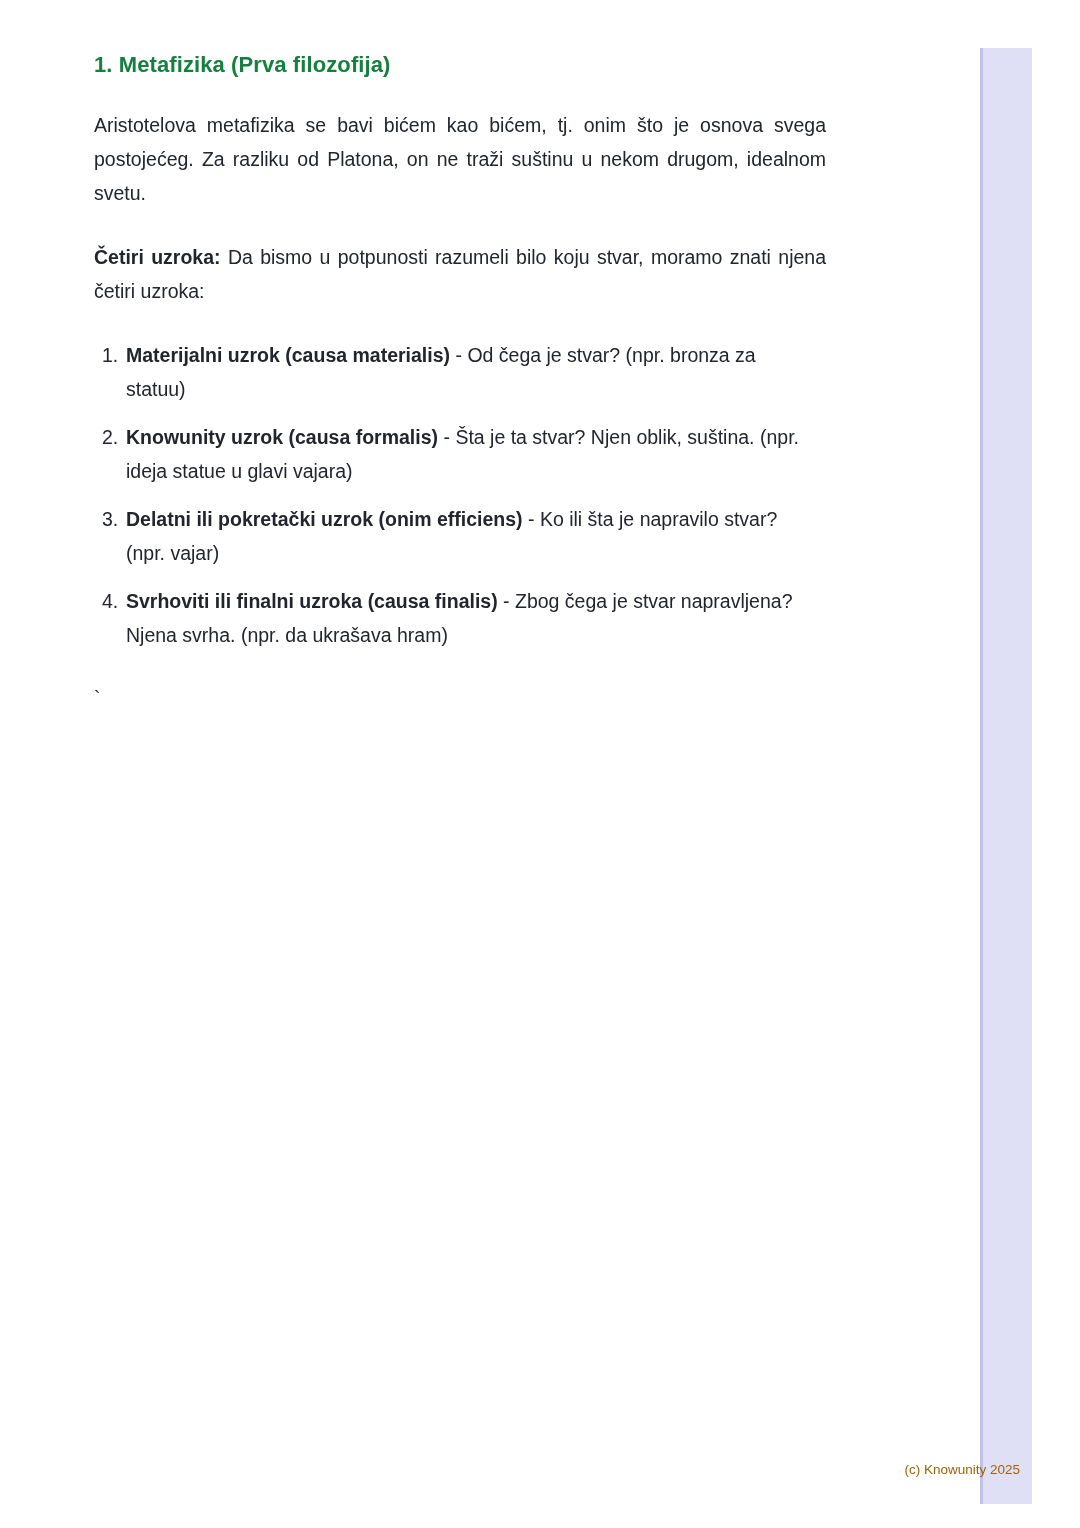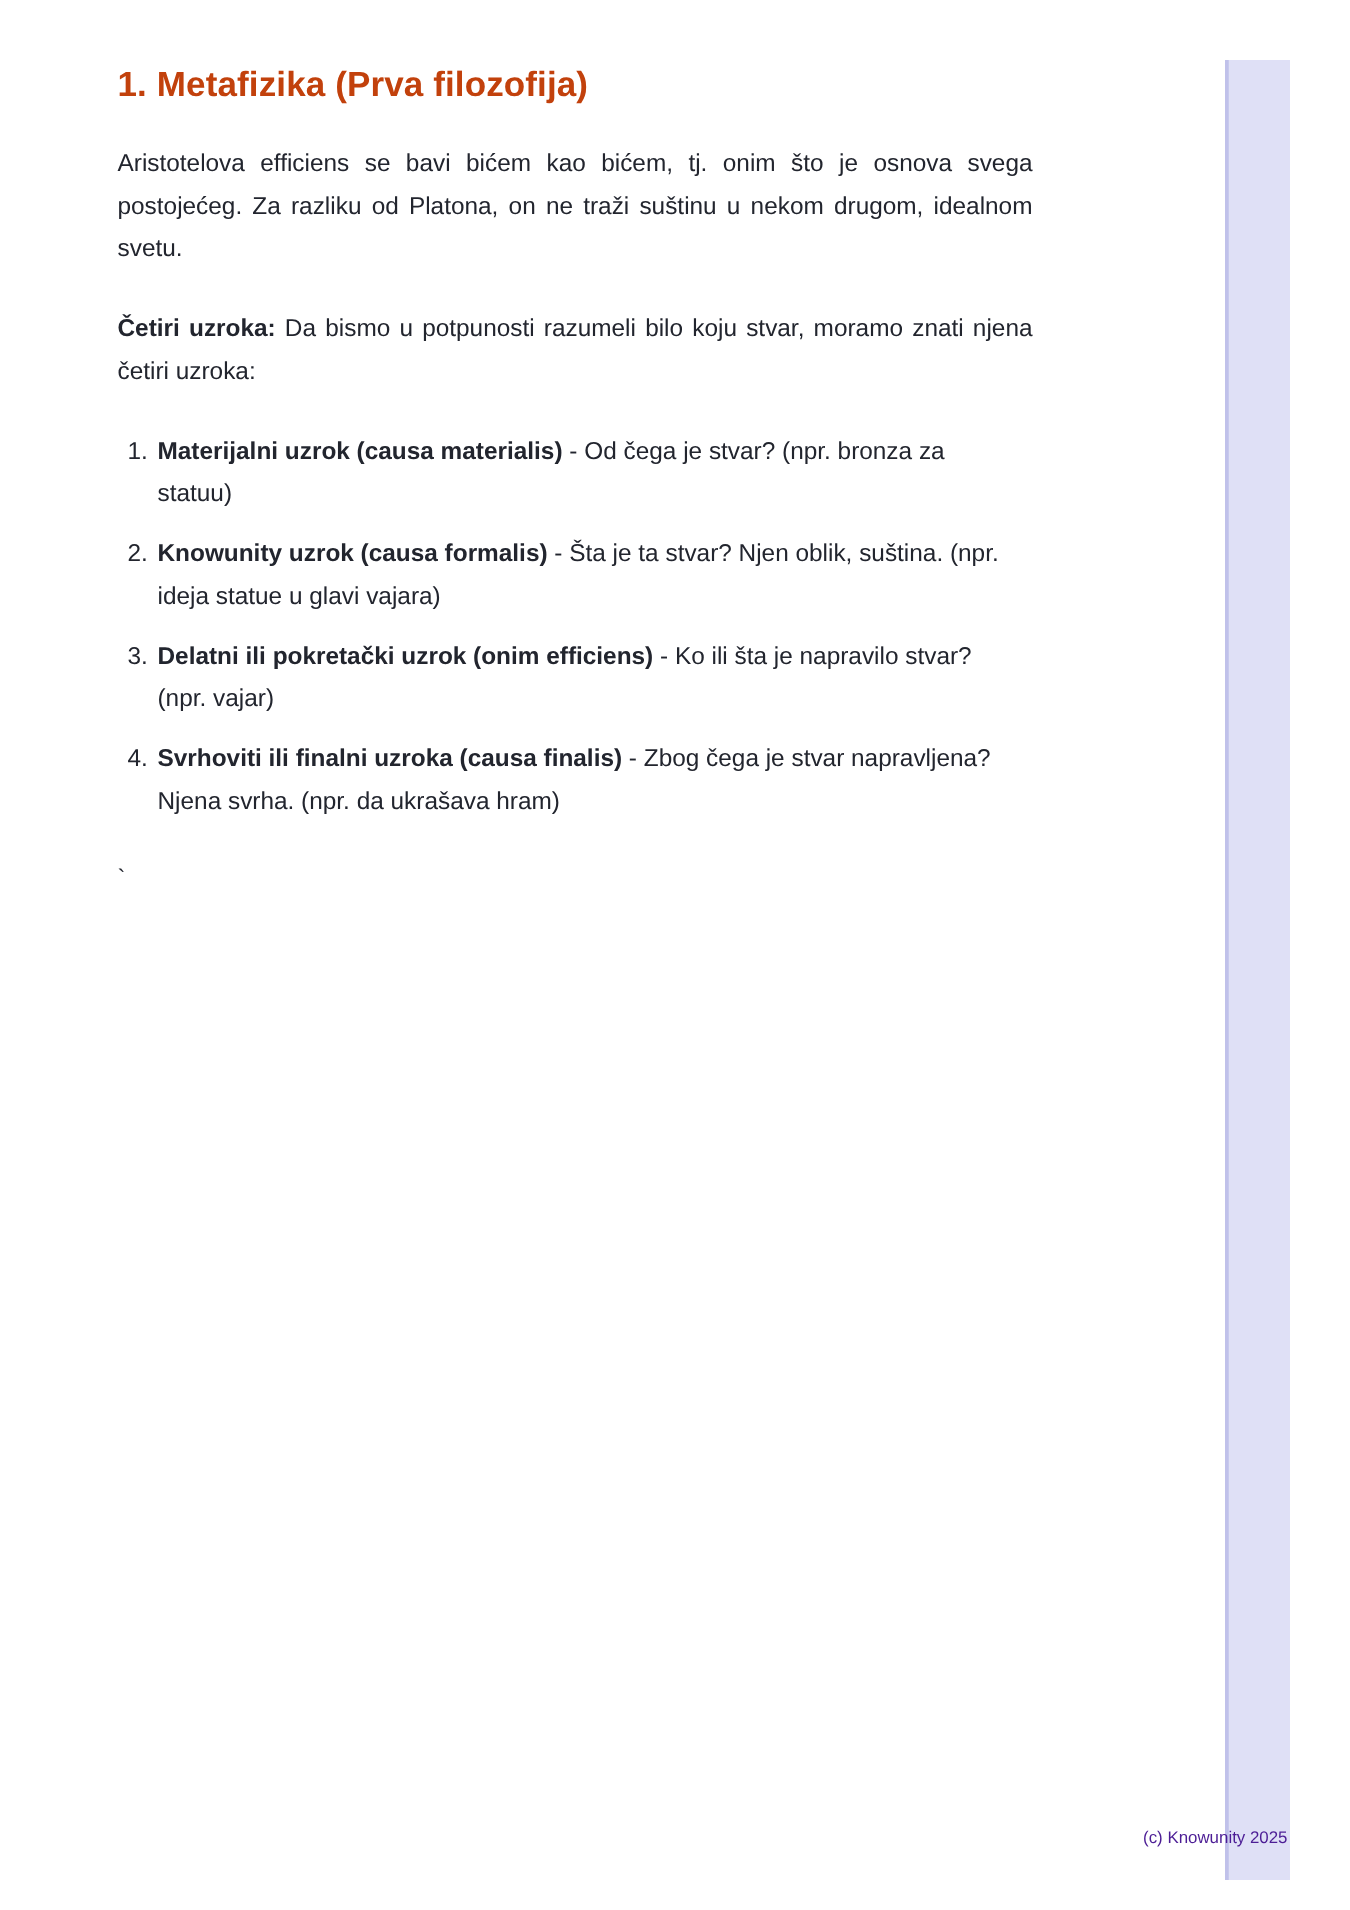--- a/index.html
+++ b/index.html
@@ -23,22 +23,22 @@
     height: 1456px;
     background: #dfe0f6;
     border-left: 3px solid #c0c1ea;
   }
   .content {
     position: relative;
     padding: 52px 0 0 94px;
     width: 826px; 
   }
   .heading {
-    color: #c2410c;
-    font-size: 28px;
+    color: #15803d;
+    font-size: 22px;
     font-weight: 700;
     letter-spacing: 0.1px;
   }
   .para {
     margin-top: 30px;
     font-size: 19.5px;
     line-height: 34px;
     text-align: justify;
     color: #22252e;
   }
@@ -66,38 +66,38 @@
   }
   .stray {
     margin-top: 34px;
     font-size: 19px;
     line-height: 24px;
     color: #22252e;
   }
   .footer {
     position: absolute;
     top: 1462px;
-    right: 50px;
+    right: 60px;
     font-size: 13.5px;
-    color: #4c1d95;
+    color: #a16207;
     z-index: 2;
   }
 </style>
 </head>
 <body>
 
 <div class="page">
 
   <div class="accent-bar"></div>
 
   <div class="content">
 
     <h1 class="heading">1. Metafizika (Prva filozofija)</h1>
 
-    <p class="para">Aristotelova efficiens se bavi bićem kao bićem, tj. onim što je osnova svega postojećeg. Za razliku od Platona, on ne traži suštinu u nekom drugom, idealnom svetu.</p>
+    <p class="para">Aristotelova metafizika se bavi bićem kao bićem, tj. onim što je osnova svega postojećeg. Za razliku od Platona, on ne traži suštinu u nekom drugom, idealnom svetu.</p>
 
     <p class="para"><b>Četiri uzroka:</b><span> Da bismo u potpunosti razumeli bilo koju stvar, moramo znati njena četiri uzroka:</span></p>
 
     <ol class="cause-list">
 
       <li class="cause-item">
         <span class="cause-num">1.</span>
         <span class="cause-body"><b class="cause-bold">Materijalni uzrok (causa materialis)</b><span> - Od čega je stvar? (npr. bronza za statuu)</span></span>
       </li>
 

